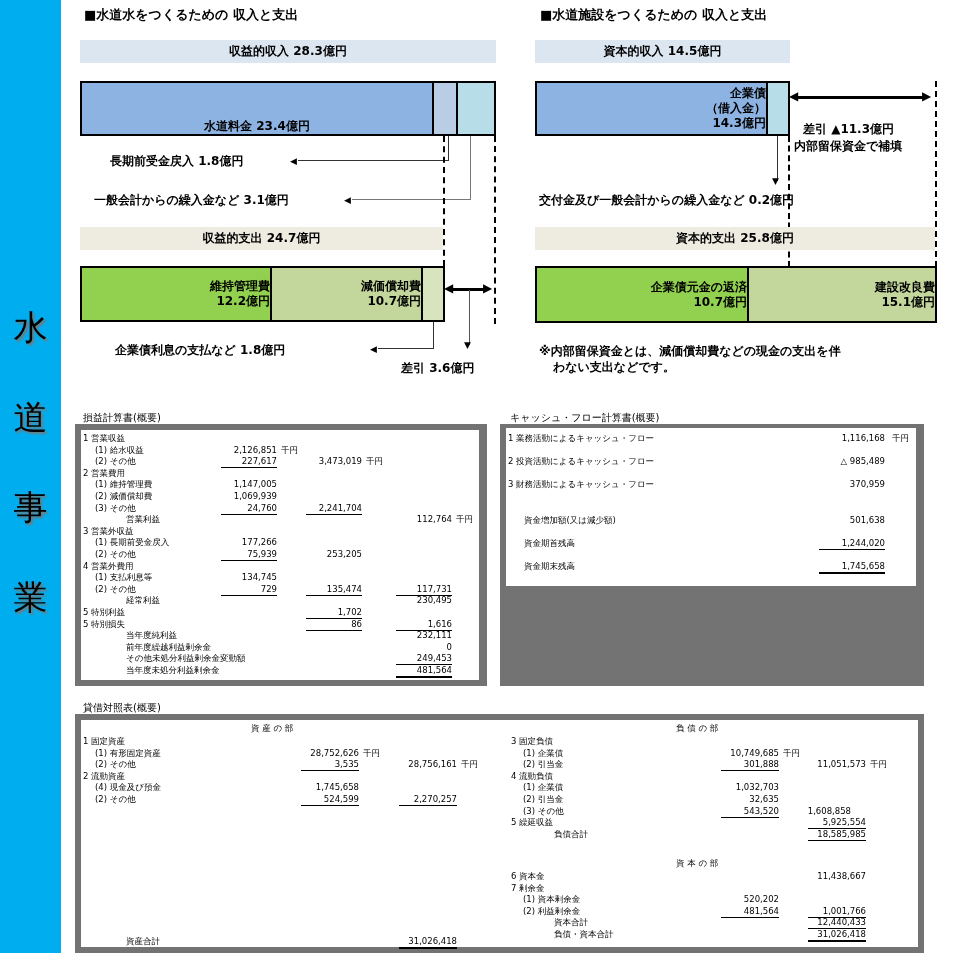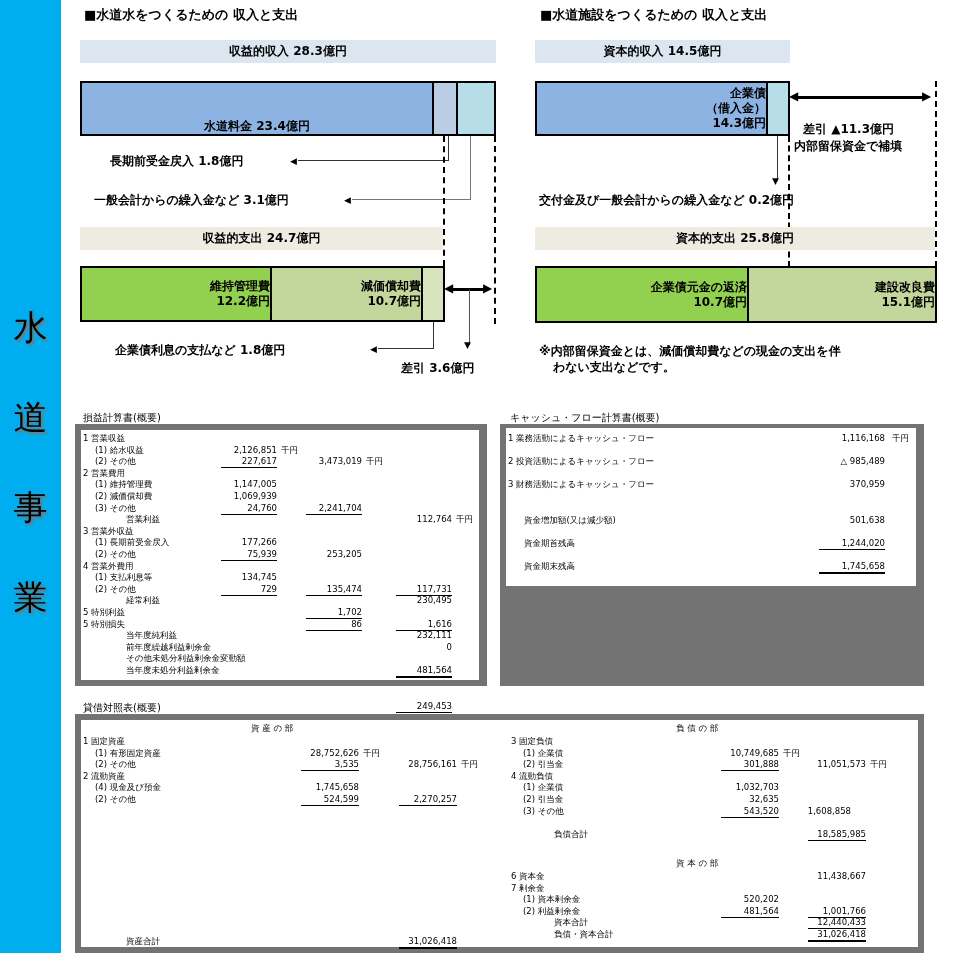--- a/index.html
+++ b/index.html
@@ -209,21 +209,21 @@
       <div class="row" style="top: 199.2px;">
         <span style="left: 45px;">当年度純利益</span>
         <span class="num" style="left: 315px; width: 56px;">232,111</span>
       </div>
       <div class="row" style="top: 210.8px;">
         <span style="left: 45px;">前年度繰越利益剰余金</span>
         <span class="num" style="left: 315px; width: 56px;">0</span>
       </div>
       <div class="row" style="top: 222.4px;">
         <span style="left: 45px;">その他未処分利益剰余金変動額</span>
-        <span class="num ul" style="left: 315px; width: 56px; margin-top: 48px;">249,453</span>
+        <span class="num ul" style="left: 315px; width: 56px;">249,453</span>
       </div>
       <div class="row" style="top: 234px;">
         <span style="left: 45px;">当年度未処分利益剰余金</span>
         <span class="num dul" style="left: 315px; width: 56px;">481,564</span>
       </div>
     </div>
 </div>
 
 <div class="panel-title" style="left:510px;top:411px">キャッシュ・フロー計算書(概要)</div>
 <div class="panel" style="left:500px;top:424px;width:424px;height:262px">
@@ -321,20 +321,24 @@
       </div>
       <div class="row" style="top: 73px;">
         <span style="left: 442px;">(2) 引当金</span>
         <span class="num" style="left: 640px; width: 58px;">32,635</span>
       </div>
       <div class="row" style="top: 84.6px;">
         <span style="left: 442px;">(3) その他</span>
         <span class="num ul" style="left: 640px; width: 58px;">543,520</span>
         <span class="num" style="left: 712px; width: 58px;">1,608,858</span>
       </div>
+      <div class="row" style="top: 96.2px;">
+        <span style="left: 430px;">5  繰延収益</span>
+        <span class="num ul" style="left: 727px; width: 58px;">5,925,554</span>
+      </div>
       <div class="row" style="top: 107.8px;">
         <span style="left: 473px;">負債合計</span>
         <span class="num ul" style="left: 727px; width: 58px;">18,585,985</span>
       </div>
       <div class="row" style="top: 150px;">
         <span style="left: 430px;">6  資本金</span>
         <span class="num" style="left: 727px; width: 58px;">11,438,667</span>
       </div>
       <div class="row" style="top: 161.6px;">
         <span style="left: 430px;">7  剰余金</span>

